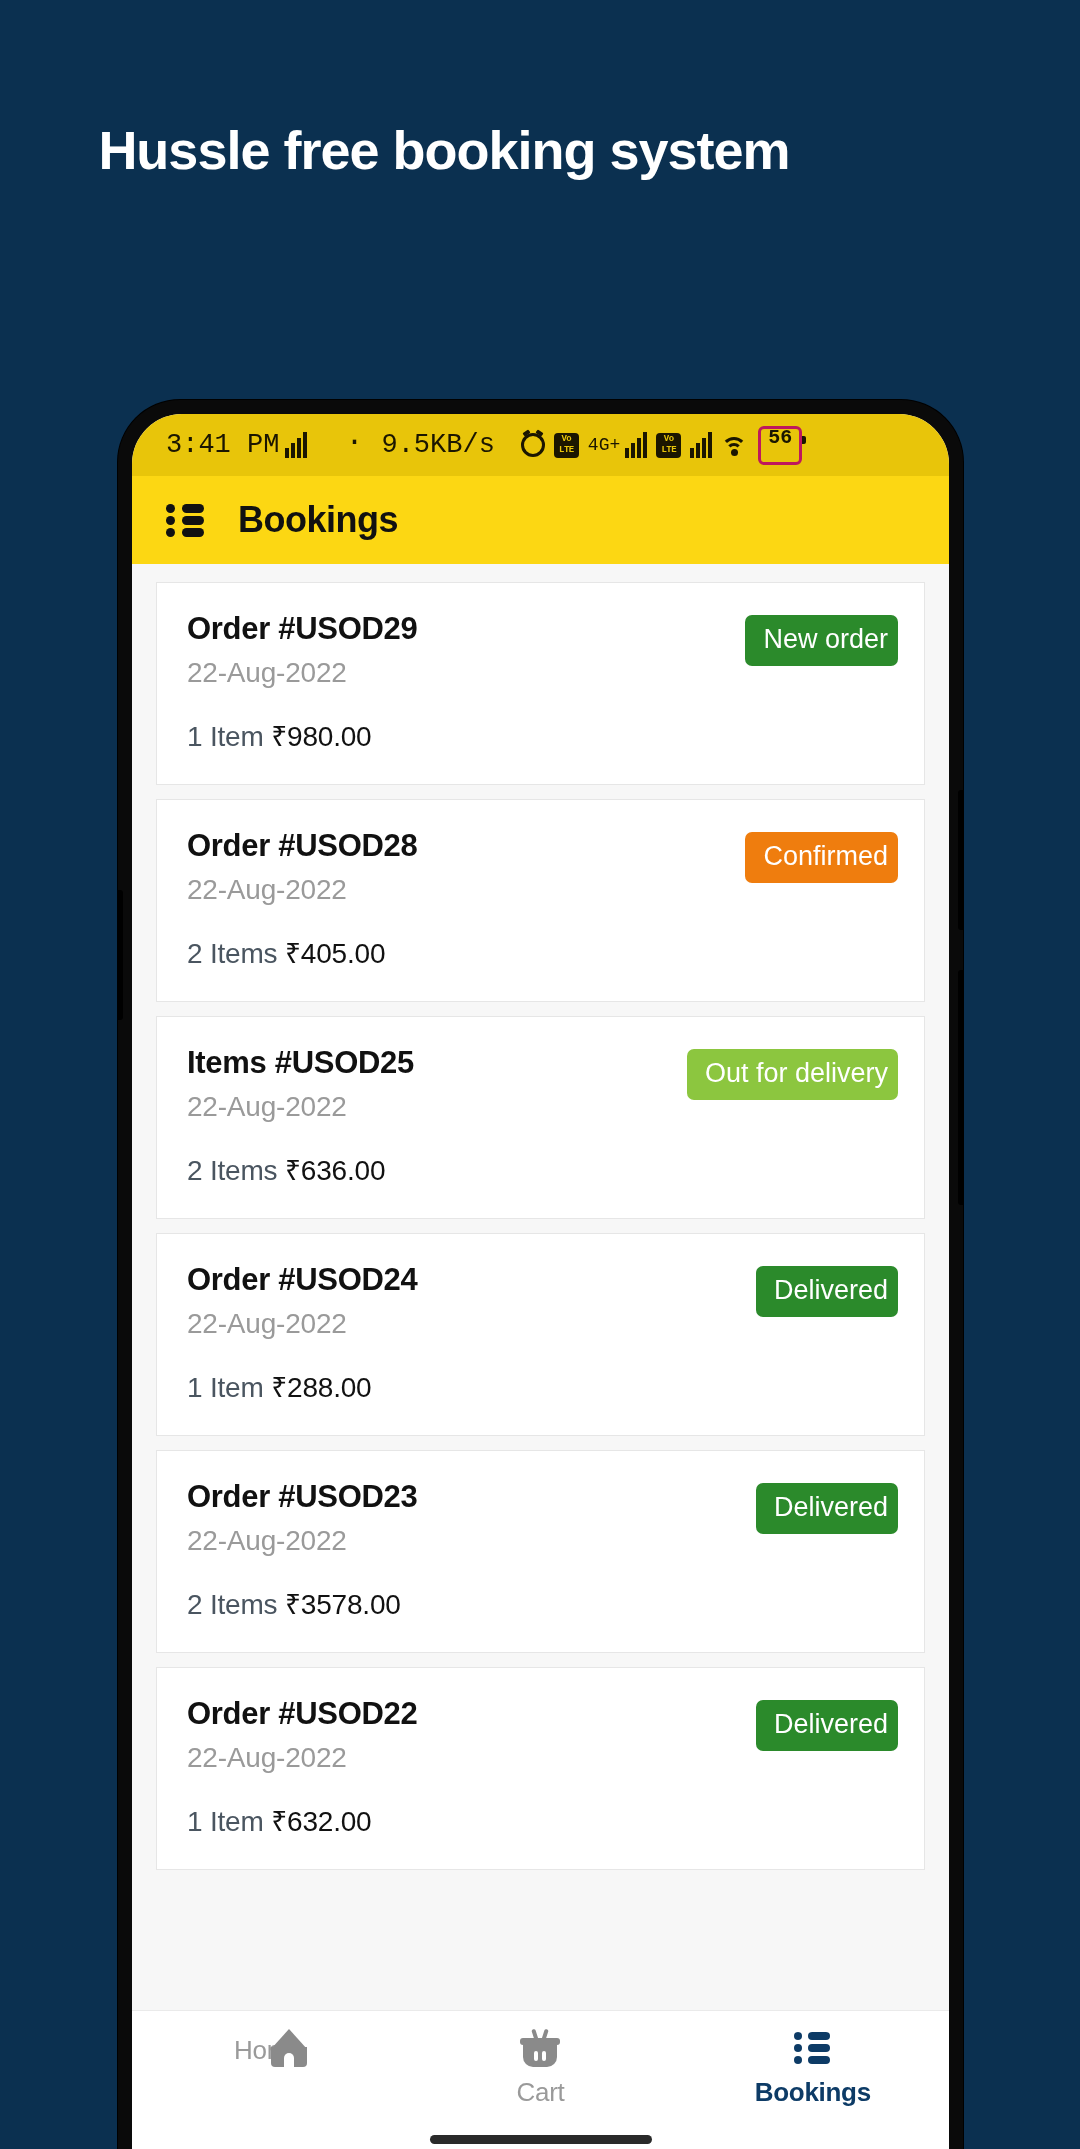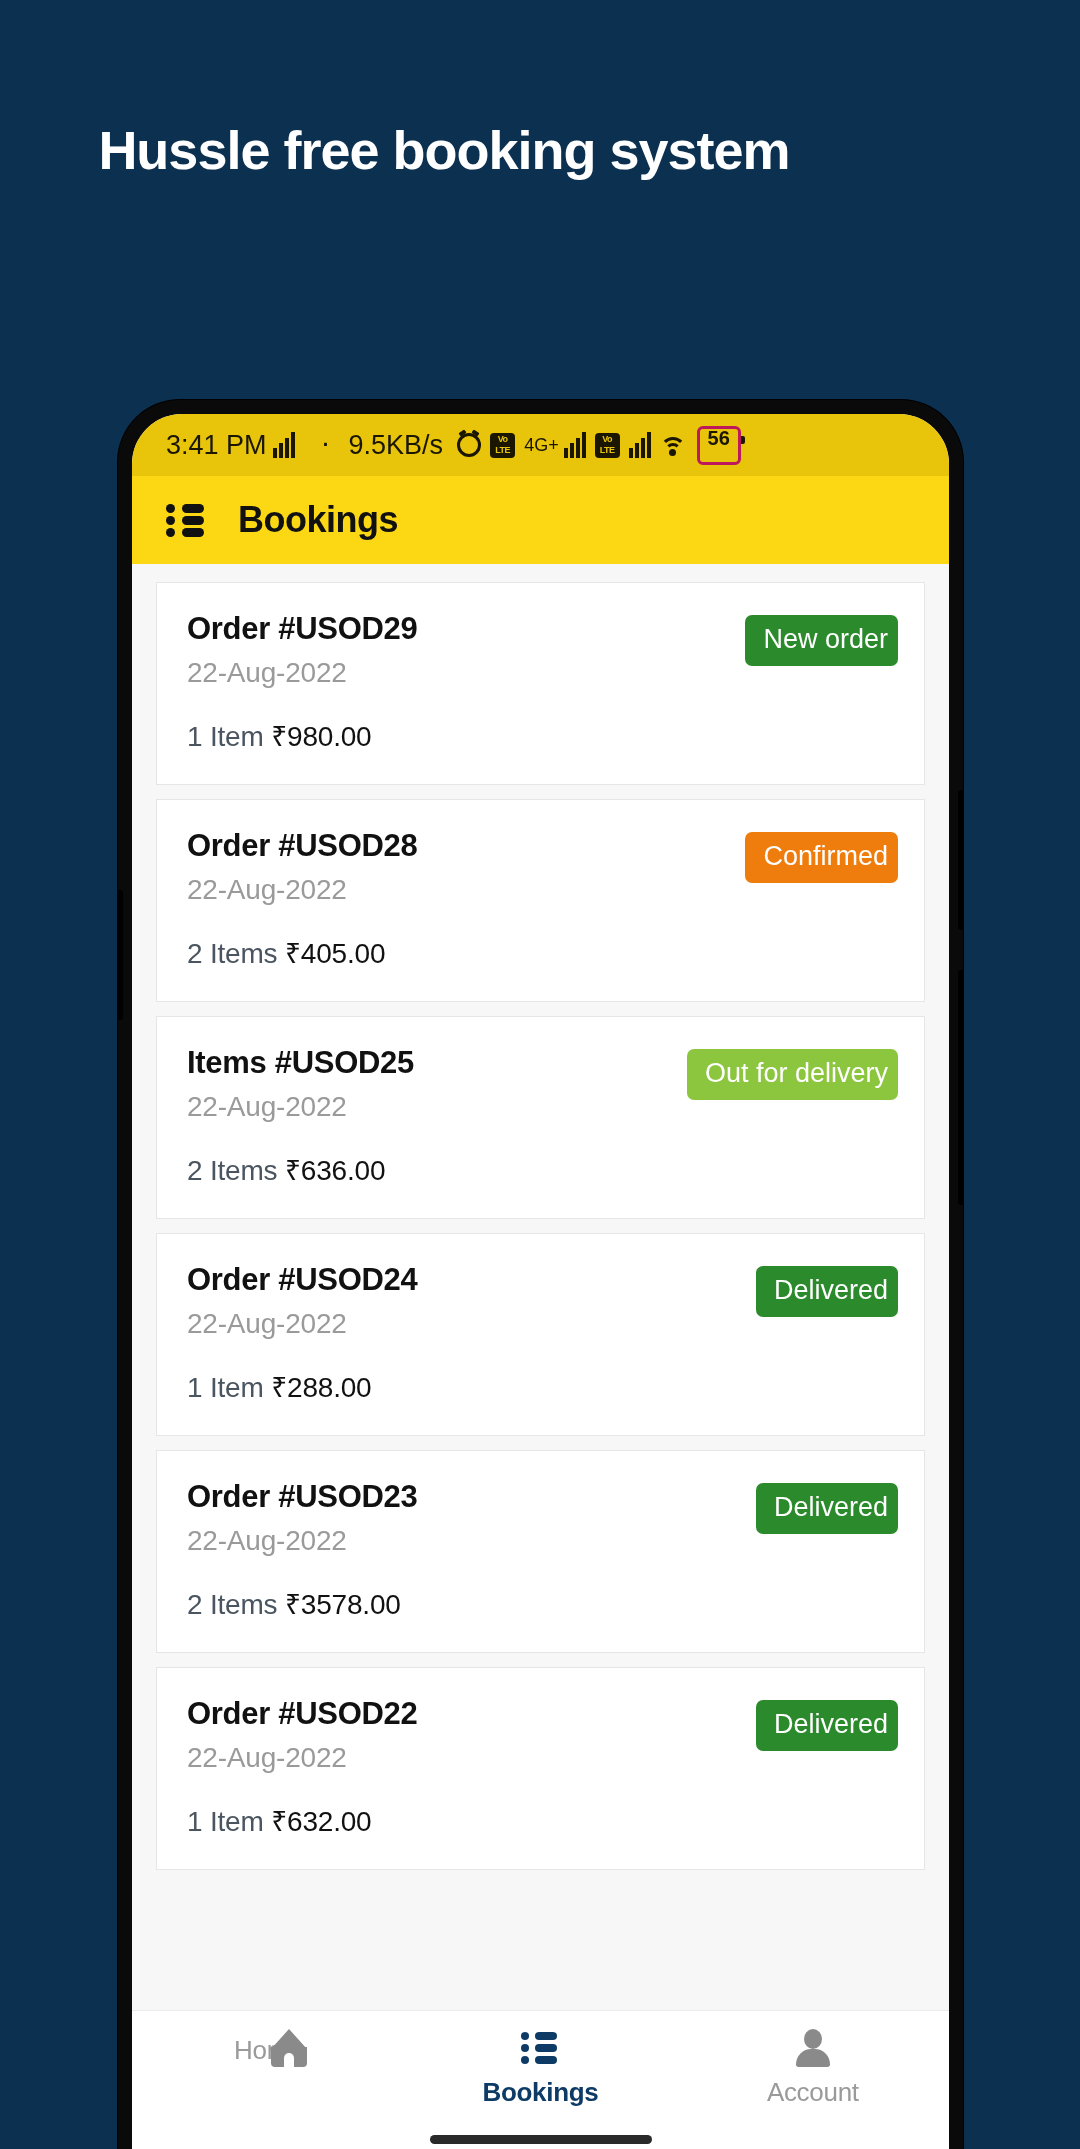--- a/index.html
+++ b/index.html
@@ -53,21 +53,22 @@
 
   
   .status-bar {
     height:62px; flex:0 0 62px;
     background:#e8c50a;
     display:flex; align-items:center;
     padding:0 26px 0 34px;
     color:#1b1600;
     font-size:27px;
     font-weight:500;
-    gap:0;
+    gap:12px;
+    font-family:Liberation Mono, monospace;
   }
   .sb-left { display:flex; align-items:center; gap:6px; }
   .sb-time { letter-spacing:0px; }
   .sb-mid  { display:flex; align-items:center; gap:18px; margin-left:26px;}
   .sb-dot  { font-size:30px; line-height:0; position:relative; top:-3px;}
   .sb-right{ display:flex; align-items:center; gap:9px; margin-left:14px; }
   .sb-speed{ font-weight:500; }
 
   .ic { display:inline-block; position:relative; }
   .ic-net {
@@ -388,38 +389,42 @@
 
       <div class="nav-item inactive">
         <div class="nav-ico ico-home">
           <span class="roof"></span>
             <span class="body"></span>
             <span class="door"></span>
         </div>
         <div class="nav-label">Home</div>
       </div>
 
+      <div class="nav-item inactive">
+        <div class="nav-ico ico-cart">
+          <span class="h1"></span>
+            <span class="h2"></span>
+          <span class="rim"></span>
+            <span class="basket"></span>
+          <span class="s1"></span>
+            <span class="s2"></span>
+        </div>
+        <div class="nav-label">Cart</div>
+      </div>
 
       <div class="nav-item active">
         <div class="nav-ico ico-list">
           <span class="d y1"></span>
             <span class="b y1"></span>
           <span class="d y2"></span>
             <span class="b y2"></span>
           <span class="d y3"></span>
             <span class="b y3"></span>
         </div>
         <div class="nav-label">Bookings</div>
       </div>
 
-      <div class="nav-item inactive">
-        <div class="nav-ico ico-user">
-          <span class="head"></span>
-            <span class="shoulders"></span>
-        </div>
-        <div class="nav-label">Account</div>
-      </div>
 
       <div class="home-indicator"></div>
     </div>
 
   </div>
 </div>
 
 </body></html>

